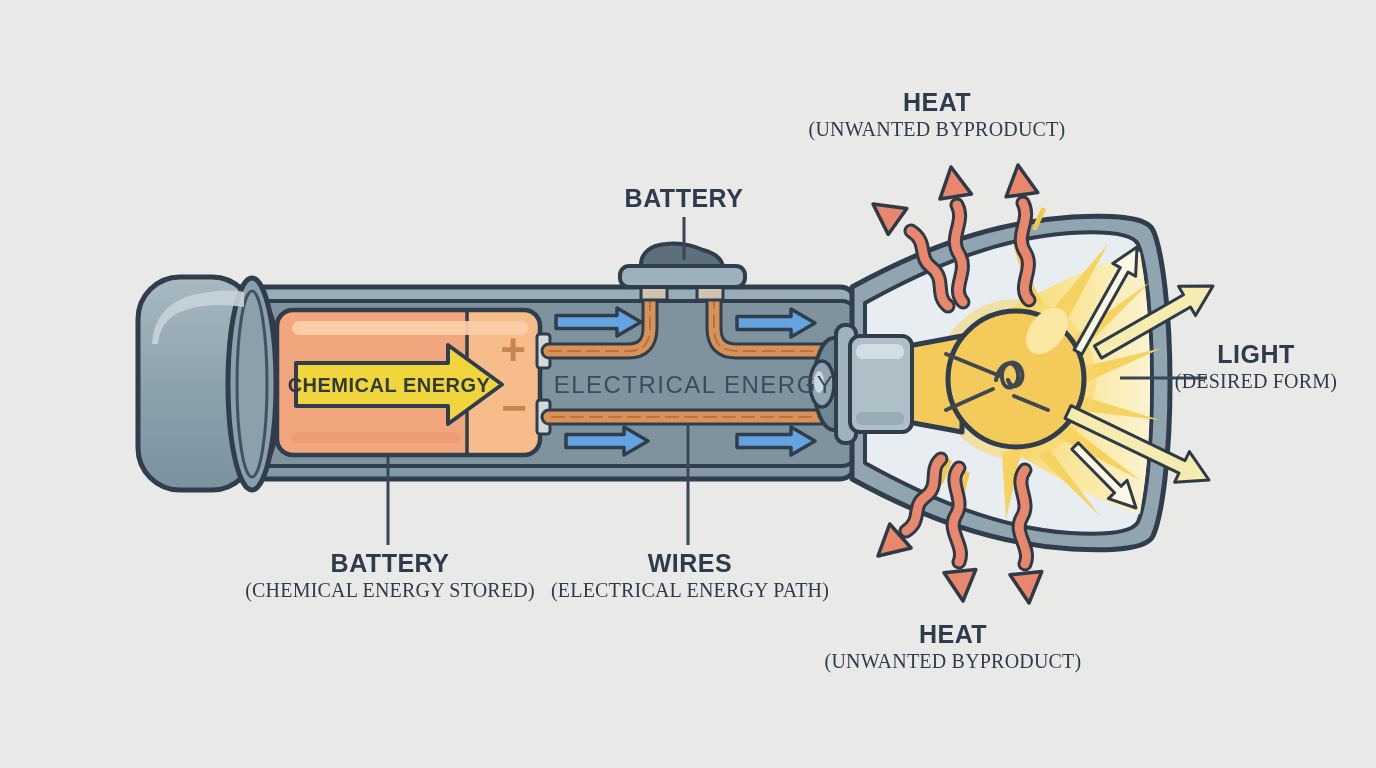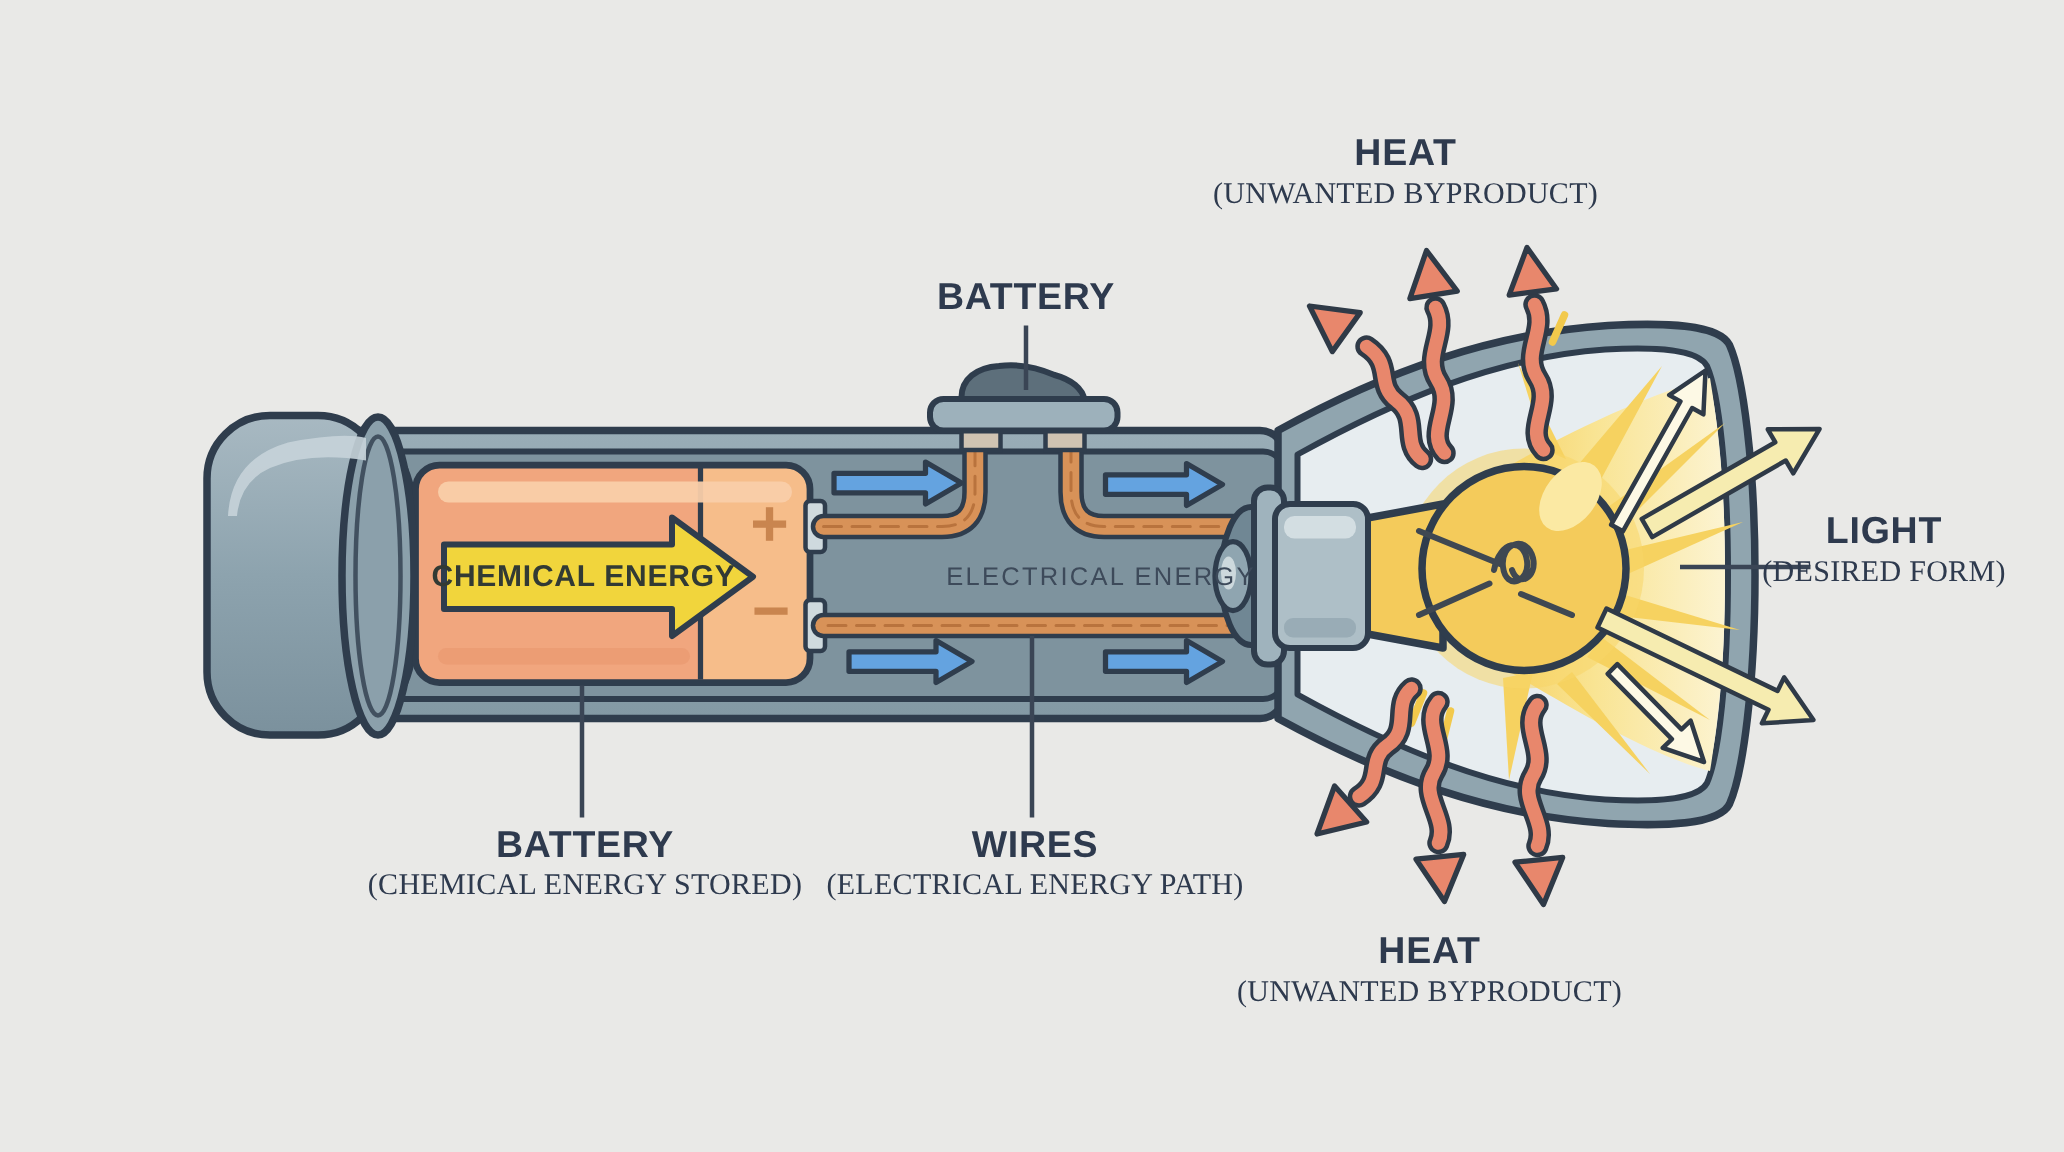--- a/index.html
+++ b/index.html
@@ -13,21 +13,21 @@
   #stage{
     position:relative;width:1376px;height:768px;overflow:hidden;
     background:var(--c-background);
   }
   #art{position:absolute;left:0;top:0;}
   .label{position:absolute;transform:translateX(-50%);text-align:center;color:var(--c-text);white-space:nowrap;line-height:1.18;}
   .lbl-title{font-size:25px;font-weight:bold;letter-spacing:.5px;}
   .lbl-sub{font-size:20px;font-weight:normal;letter-spacing:.2px;font-family:Liberation Serif, serif;}
   .inline-label{position:absolute;transform:translate(-50%,-50%);white-space:nowrap;}
   .chem{font-size:20px;color:#323a34;letter-spacing:.5px;font-weight:bold;}
-  .elec{font-size:17px;color:var(--c-inline_dark);letter-spacing:1.5px;font-weight:normal;margin-left:40px;}
+  .elec{font-size:24px;color:var(--c-inline_dark);letter-spacing:1.5px;font-weight:normal;}
   .term-sign{font-size:44px;font-weight:bold;color:var(--c-plusminus);}
 </style>
 </head>
 <body>
 
 <div id="stage" style="background: rgb(233, 233, 231);">
 
 <svg id="art" width="1376" height="768" viewBox="0 0 1376 768">
   <defs>
     <linearGradient id="capGrad" x1="0" y1="0" x2="0" y2="1">

